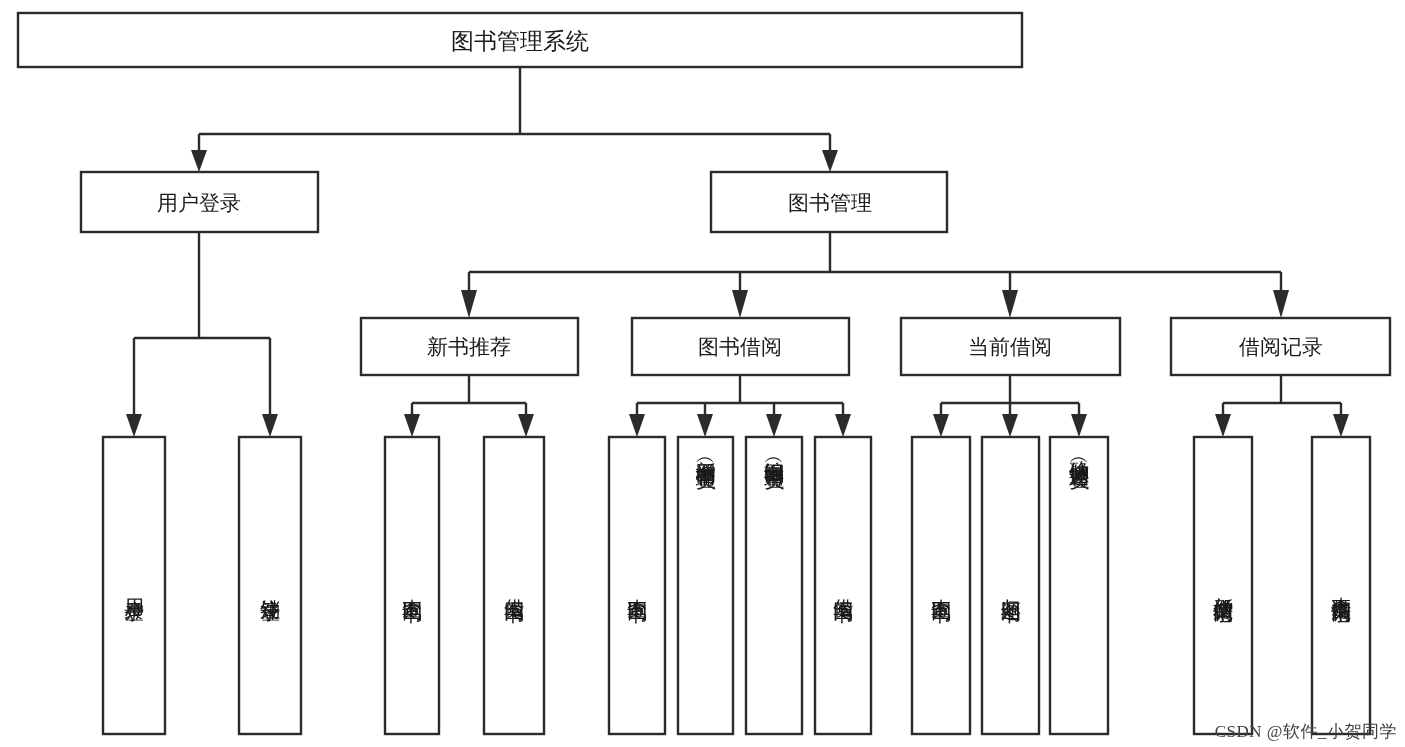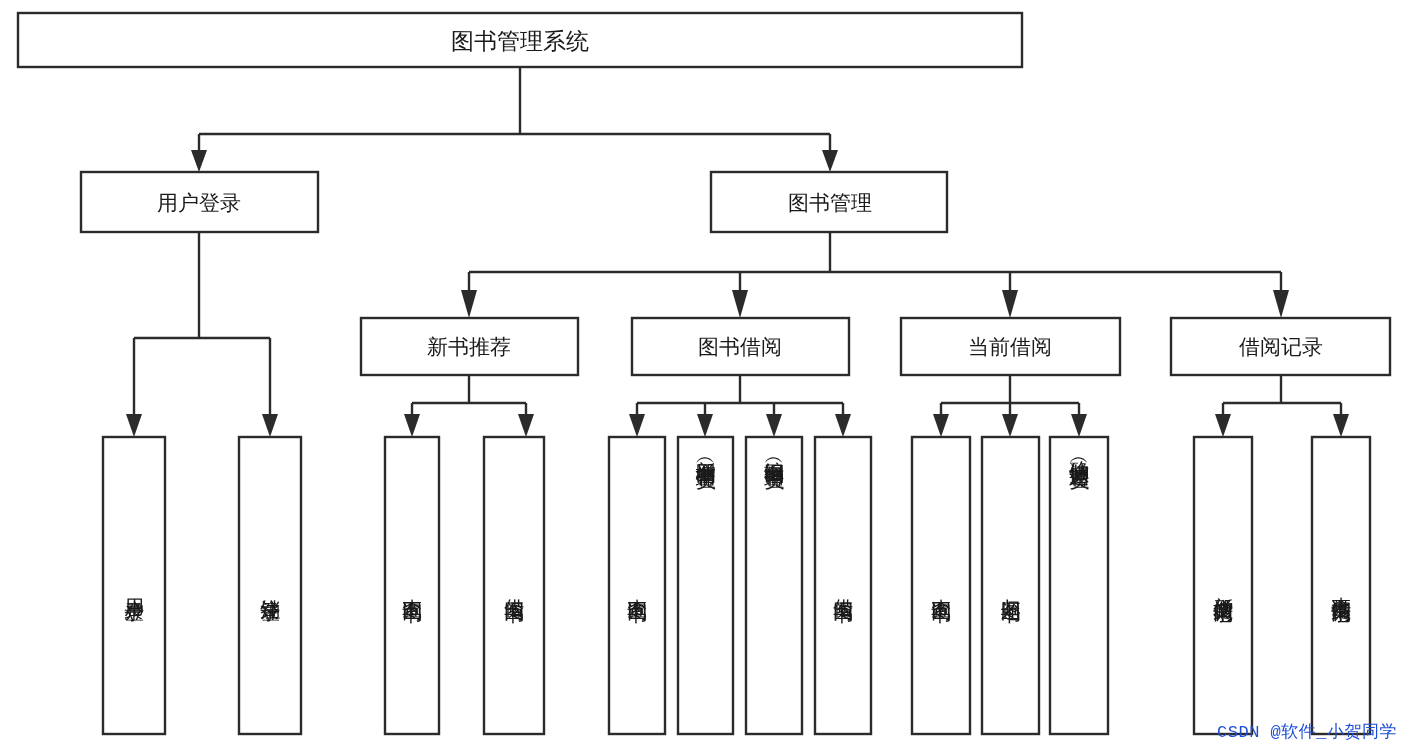--- a/index.html
+++ b/index.html
@@ -65,23 +65,23 @@
     line-height: 1.08;
     letter-spacing: 1.5px;
     color: #1a1a1a;
     white-space: nowrap;
     text-align: center;
   }
   .watermark {
     position: absolute;
     right: 8px;
     bottom: 4px;
-    font-family: Liberation Mono, monospace;
+    font-family: Liberation Serif, serif;
     font-size: 17px;
-    color: #1d4ed8;
+    color: #404040;
     letter-spacing: 0.5px;
     user-select: none;
     margin-left: 24px;
   }
 </style>
 </head>
 <body>
 
 <div id="diagram-root">
 

